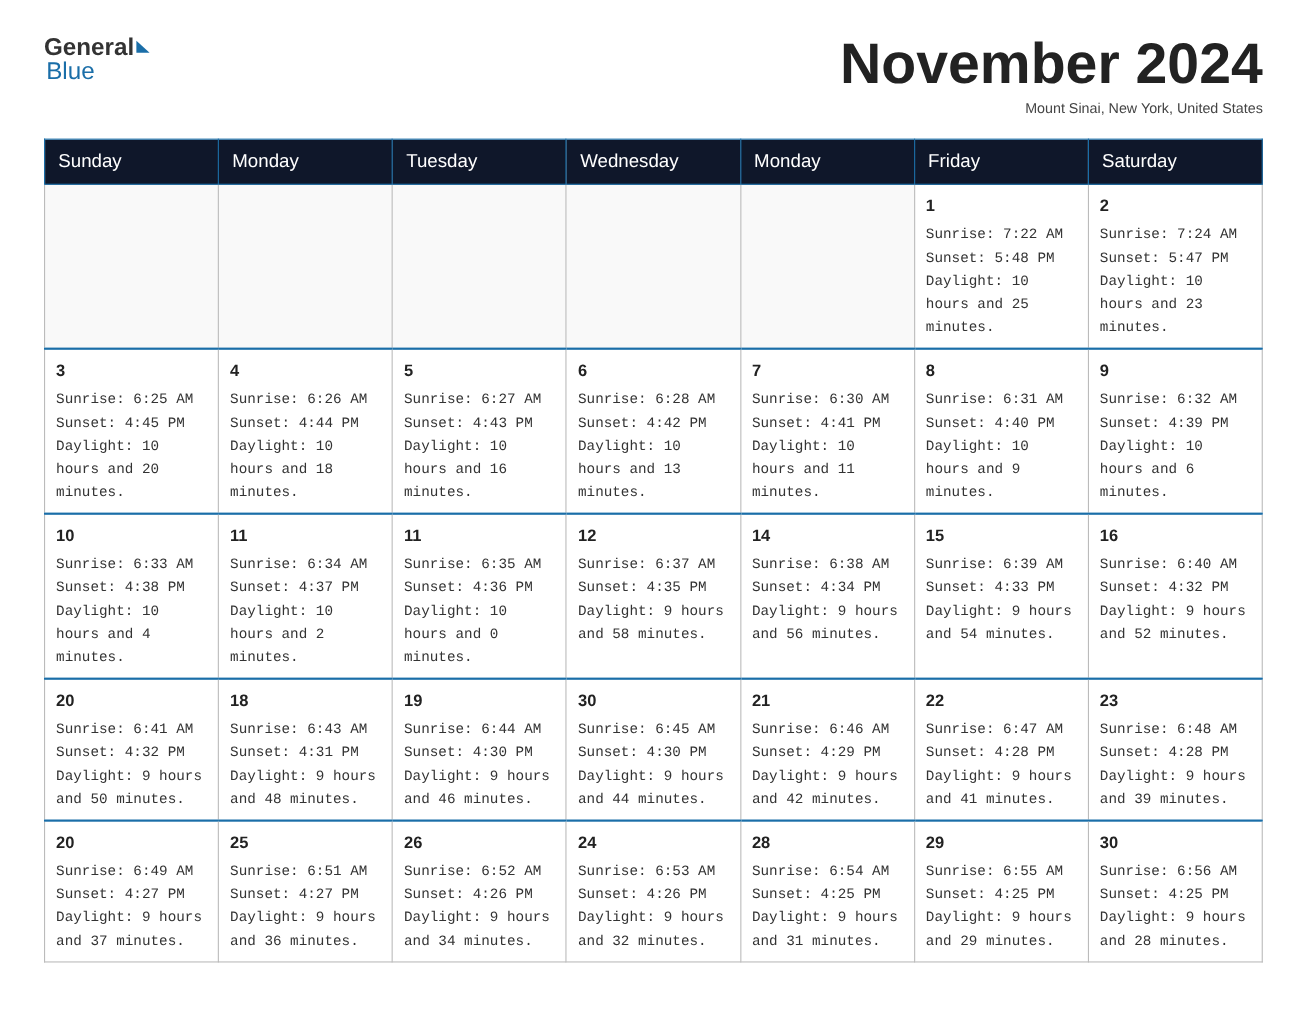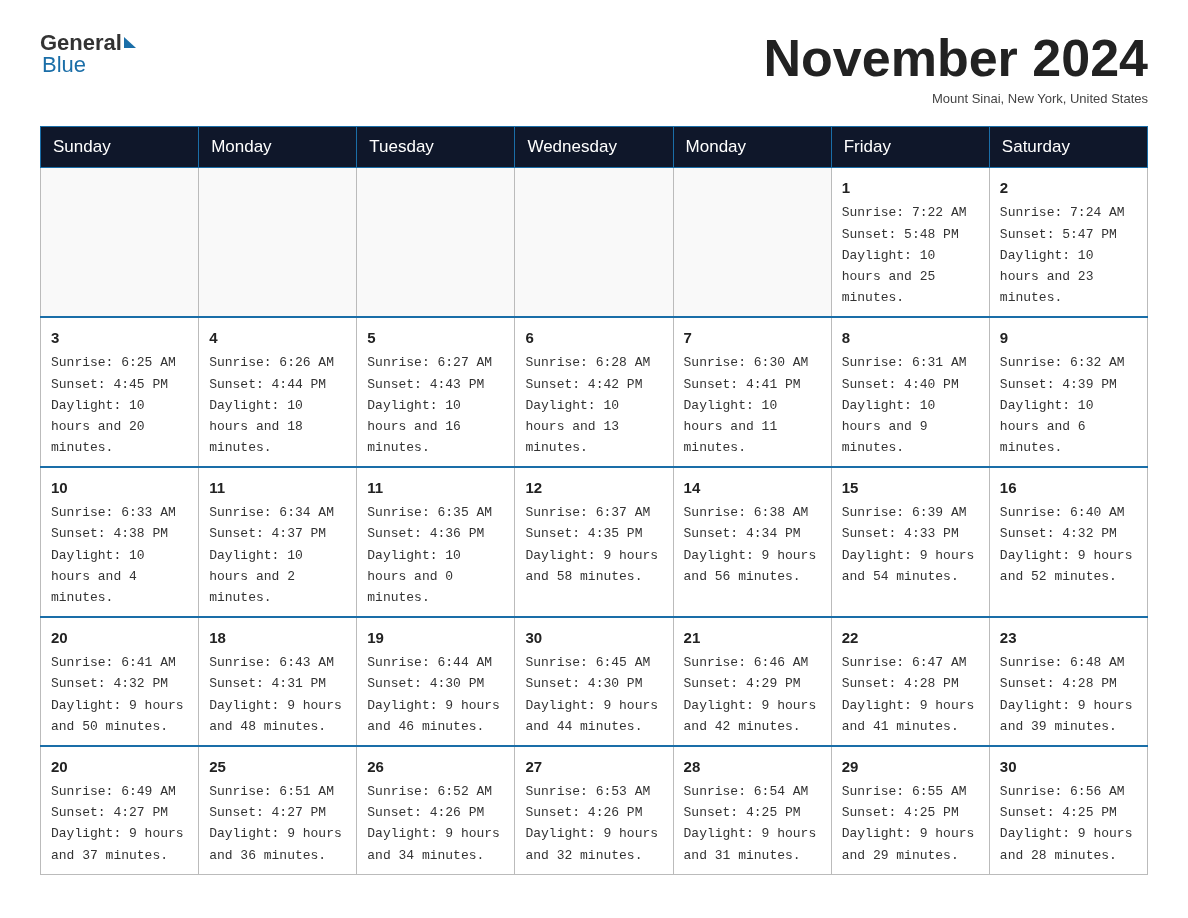--- a/index.html
+++ b/index.html
@@ -168,19 +168,19 @@
         <td><span class="day-num">19</span><span class="day-info">Sunrise: 6:44 AM<br>Sunset: 4:30 PM<br>Daylight: 9 hours and 46 minutes.</span></td>
         <td><span class="day-num">30</span><span class="day-info">Sunrise: 6:45 AM<br>Sunset: 4:30 PM<br>Daylight: 9 hours and 44 minutes.</span></td>
         <td><span class="day-num">21</span><span class="day-info">Sunrise: 6:46 AM<br>Sunset: 4:29 PM<br>Daylight: 9 hours and 42 minutes.</span></td>
         <td><span class="day-num">22</span><span class="day-info">Sunrise: 6:47 AM<br>Sunset: 4:28 PM<br>Daylight: 9 hours and 41 minutes.</span></td>
         <td><span class="day-num">23</span><span class="day-info">Sunrise: 6:48 AM<br>Sunset: 4:28 PM<br>Daylight: 9 hours and 39 minutes.</span></td>
       </tr>
       <tr class="row-border">
         <td><span class="day-num">20</span><span class="day-info">Sunrise: 6:49 AM<br>Sunset: 4:27 PM<br>Daylight: 9 hours and 37 minutes.</span></td>
         <td><span class="day-num">25</span><span class="day-info">Sunrise: 6:51 AM<br>Sunset: 4:27 PM<br>Daylight: 9 hours and 36 minutes.</span></td>
         <td><span class="day-num">26</span><span class="day-info">Sunrise: 6:52 AM<br>Sunset: 4:26 PM<br>Daylight: 9 hours and 34 minutes.</span></td>
-        <td><span class="day-num">27</span><span class="day-info">Sunrise: 6:53 AM<br>Sunset: 4:26 PM<br>Daylight: 9 hours and 32 minutes.</span></td>
+        <td><span class="day-num">24</span><span class="day-info">Sunrise: 6:53 AM<br>Sunset: 4:26 PM<br>Daylight: 9 hours and 32 minutes.</span></td>
         <td><span class="day-num">28</span><span class="day-info">Sunrise: 6:54 AM<br>Sunset: 4:25 PM<br>Daylight: 9 hours and 31 minutes.</span></td>
         <td><span class="day-num">29</span><span class="day-info">Sunrise: 6:55 AM<br>Sunset: 4:25 PM<br>Daylight: 9 hours and 29 minutes.</span></td>
         <td><span class="day-num">30</span><span class="day-info">Sunrise: 6:56 AM<br>Sunset: 4:25 PM<br>Daylight: 9 hours and 28 minutes.</span></td>
       </tr>
     </tbody>
 </table>
 
 </body></html>

